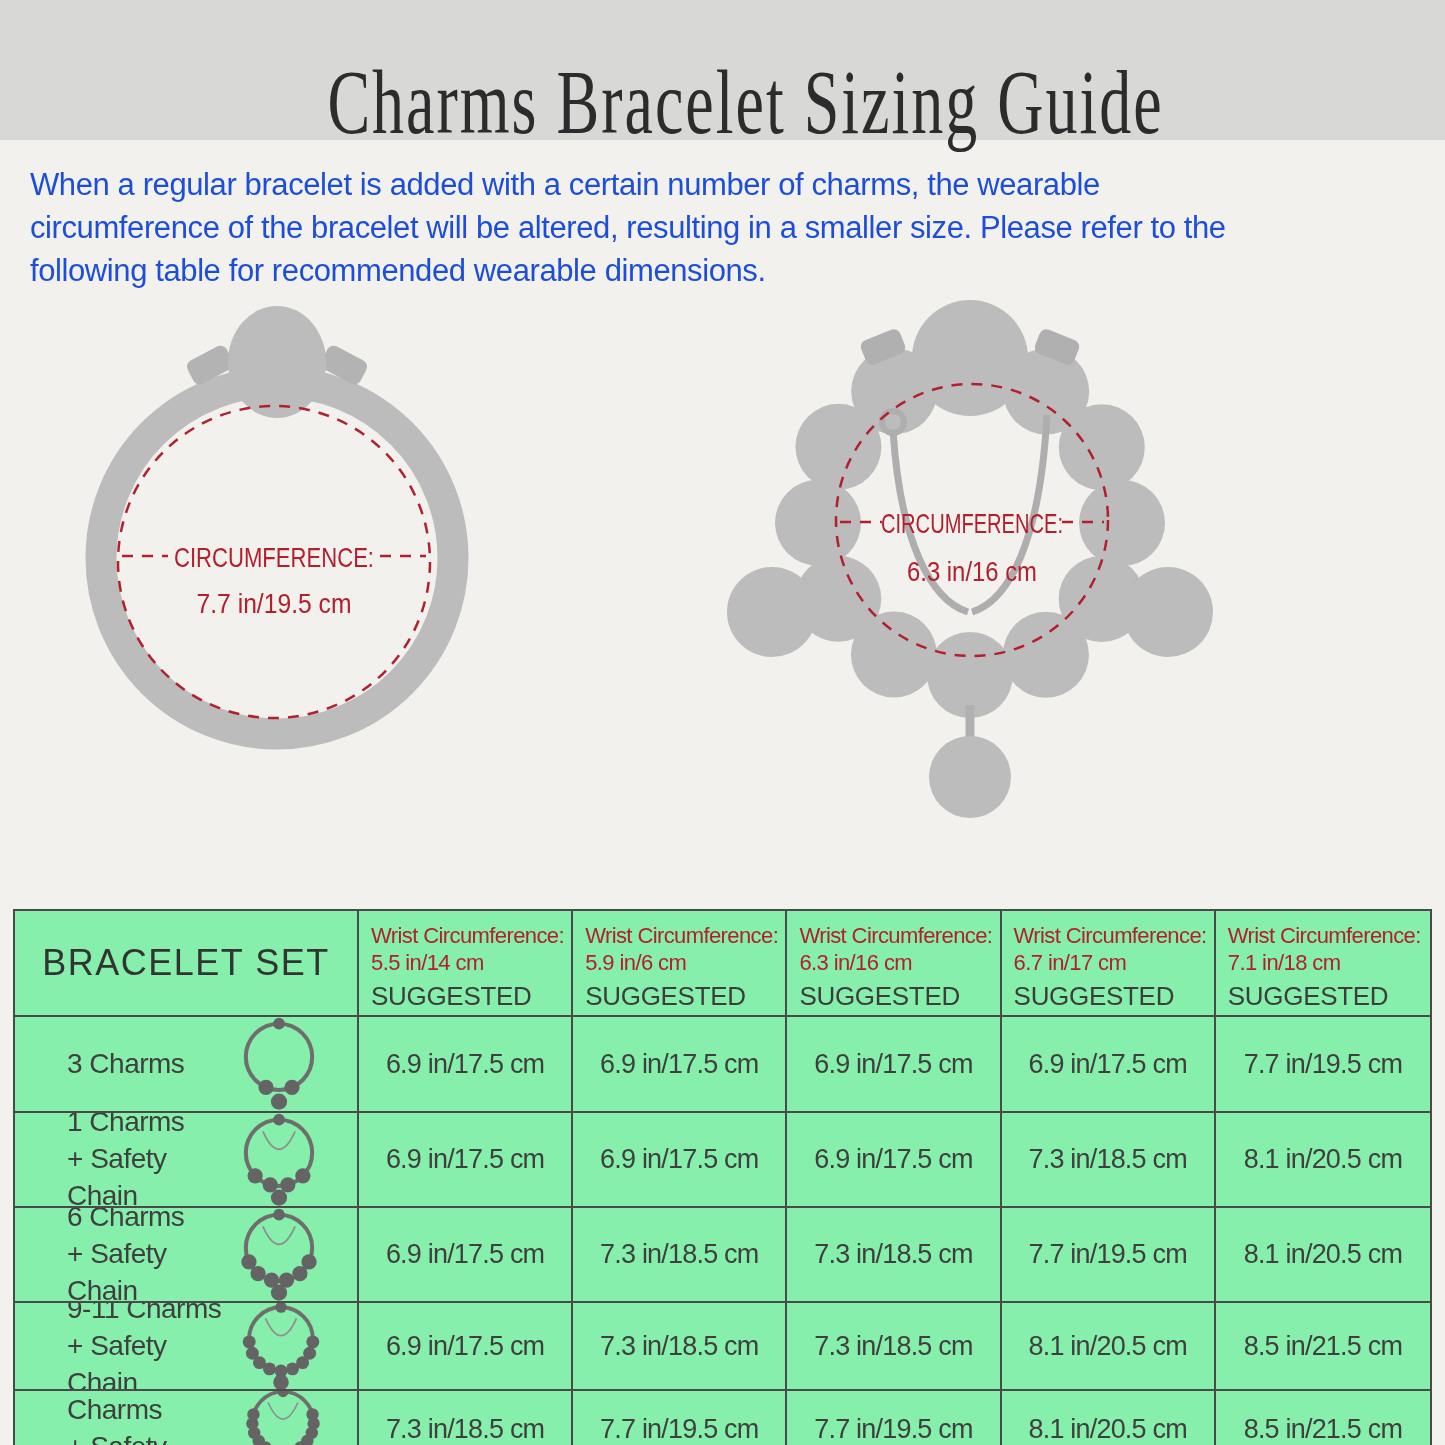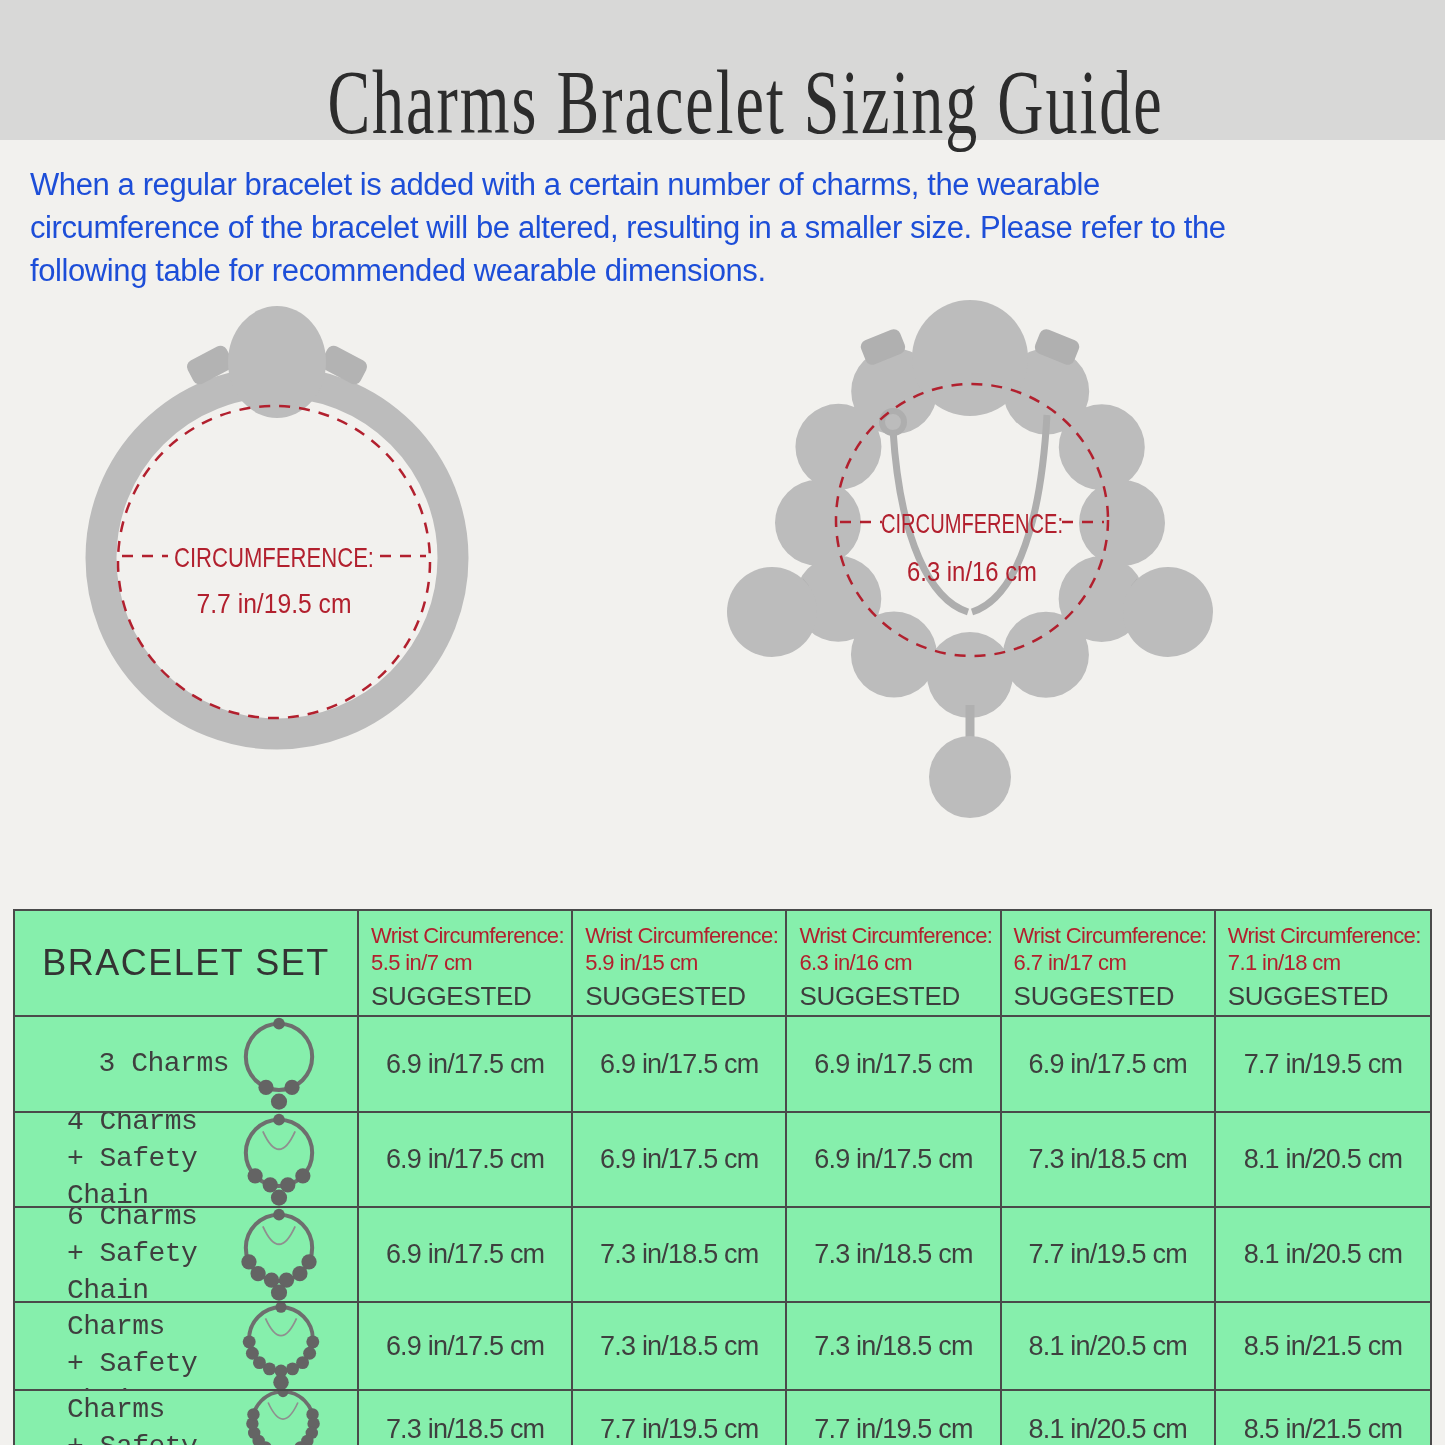--- a/index.html
+++ b/index.html
@@ -50,23 +50,22 @@
   .cell:nth-child(6n){border-right:none;}
   .cell:nth-last-child(-n+6){border-bottom:none;}
   .set-head{
     display:flex;align-items:center;justify-content:center;
     font-size:36px;letter-spacing:1.5px;color:#333;
   }
   .col-head{padding:12px 6px 20px 12px;}
   .col-head .wrist{font-size:22px;letter-spacing:-0.6px;line-height:1.2;color:#b2202e;}
   .col-head .suggested{font-size:26px;letter-spacing:-0.3px;color:#3d3d3d;margin-top:5px;}
   .label-cell{
-    display:flex;align-items:center;justify-content:flex-end;
+    display:flex;align-items:center;justify-content:space-between;
     padding:0 28px 0 52px;
-    font-family:Liberation Mono, monospace;
   }
   .label-text{font-size:28px;letter-spacing:-0.5px;line-height:1.32;color:#3f3f3f;}
   .row-icon{flex:0 0 auto;}
   .value-cell{
     display:flex;align-items:center;justify-content:center;
     font-size:27px;letter-spacing:-0.8px;color:#3f3f3f;white-space:nowrap;
   }
 </style>
 </head>
 <body>
@@ -121,26 +120,26 @@
     </g>
   </svg>
 </div>
 
 <div class="size-table">
 
   <div class="cell set-head">BRACELET SET</div>
 
   <div class="cell col-head">
     <div class="wrist">Wrist Circumference:</div>
-    <div class="wrist">5.5 in/7 cm</div>
-    <div class="suggested">SUGGESTED SIZE</div>
-  </div>
-  <div class="cell col-head">
-    <div class="wrist">Wrist Circumference:</div>
-    <div class="wrist">5.9 in/15 cm</div>
+    <div class="wrist">5.5 in/14 cm</div>
+    <div class="suggested">SUGGESTED SIZE</div>
+  </div>
+  <div class="cell col-head">
+    <div class="wrist">Wrist Circumference:</div>
+    <div class="wrist">5.9 in/6 cm</div>
     <div class="suggested">SUGGESTED SIZE</div>
   </div>
   <div class="cell col-head">
     <div class="wrist">Wrist Circumference:</div>
     <div class="wrist">6.3 in/16 cm</div>
     <div class="suggested">SUGGESTED SIZE</div>
   </div>
   <div class="cell col-head">
     <div class="wrist">Wrist Circumference:</div>
     <div class="wrist">6.7 in/17 cm</div>
@@ -166,21 +165,21 @@
       </svg>
   </div>
   <div class="cell value-cell">6.9 in/17.5 cm</div>
   <div class="cell value-cell">6.9 in/17.5 cm</div>
   <div class="cell value-cell">6.9 in/17.5 cm</div>
   <div class="cell value-cell">6.9 in/17.5 cm</div>
   <div class="cell value-cell">7.7 in/19.5 cm</div>
 
   <div class="cell label-cell">
     <div class="label-text">
-      <div>4 Charms</div>
+      <div>1 Charms</div>
       <div>+ Safety Chain</div>
     </div>
     <svg class="row-icon" width="100" height="104" viewBox="0 0 108 116">
         <circle cx="54" cy="50" r="37" fill="none" stroke="#6e6e6e" stroke-width="4.5"></circle>
         <path d="M 36 26 Q 54 66 72 26" fill="none" stroke="#8f8f8f" stroke-width="2"></path>
         <circle cx="54" cy="13" r="6.5" fill="#646464"></circle>
         <circle cx="80.6" cy="75.7" r="8.5" fill="#646464"></circle>
         <circle cx="63.8" cy="85.7" r="8.5" fill="#646464"></circle>
         <circle cx="44.2" cy="85.7" r="8.5" fill="#646464"></circle>
         <circle cx="27.4" cy="75.7" r="8.5" fill="#646464"></circle>

